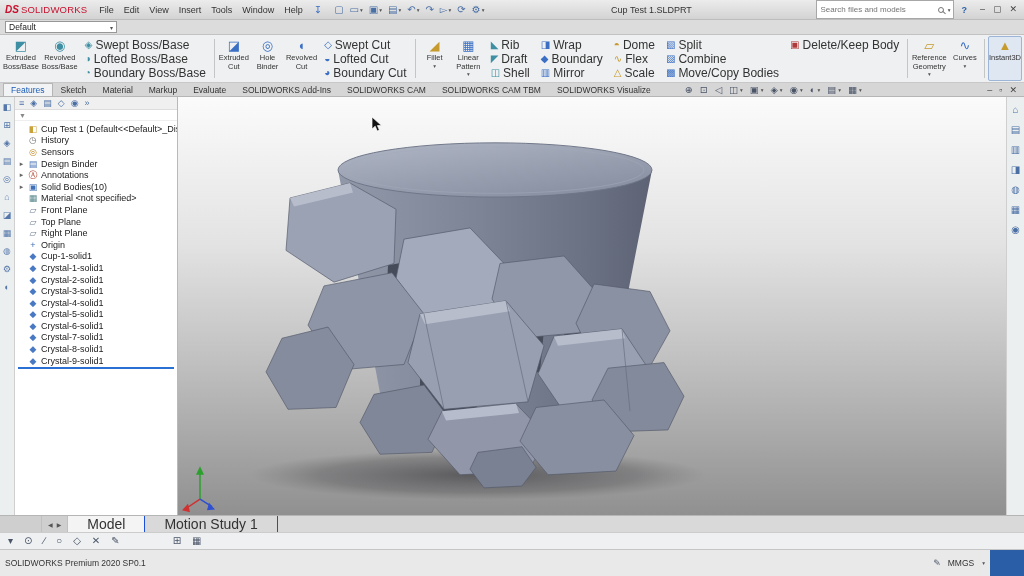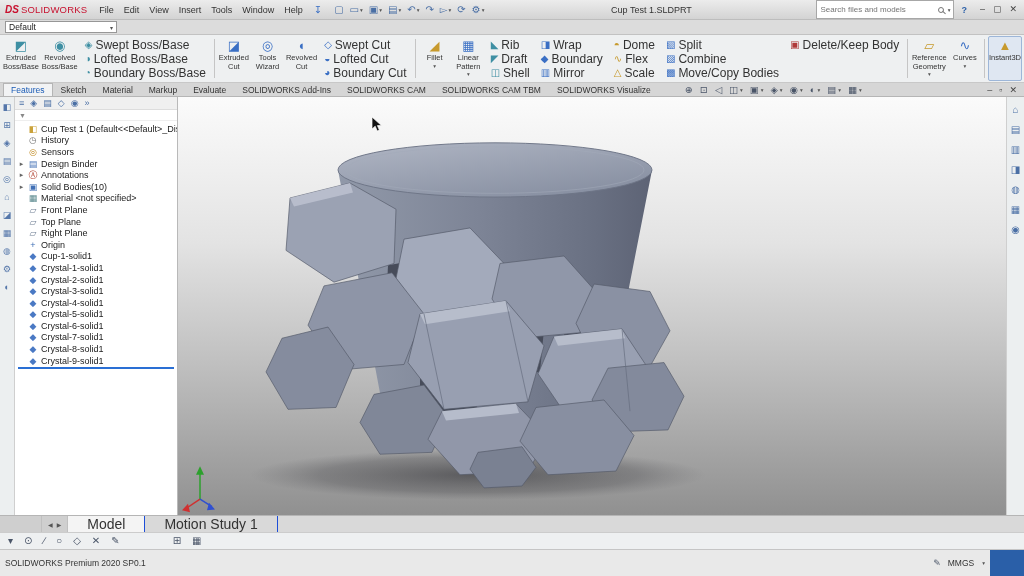--- a/index.html
+++ b/index.html
@@ -197,21 +197,21 @@
           <span class="rib-slabel">Boundary Boss/Base</span>
         </div>
       </div>
       <div class="rib-sep"></div>
       <div class="rib-large">
         <div class="rib-ic blue">◪</div>
         <div class="rib-label">Extruded Cut</div>
       </div>
       <div class="rib-large">
         <div class="rib-ic blue">◎</div>
-        <div class="rib-label">Tools Wizard</div>
+        <div class="rib-label">Hole Binder</div>
       </div>
       <div class="rib-large">
         <div class="rib-ic blue">◖</div>
         <div class="rib-label">Revolved Cut</div>
       </div>
       <div class="rib-stack">
         <div class="rib-small">
           <span class="rib-ic-s blue">◇</span>
           <span class="rib-slabel">Swept Cut</span>
         </div>

